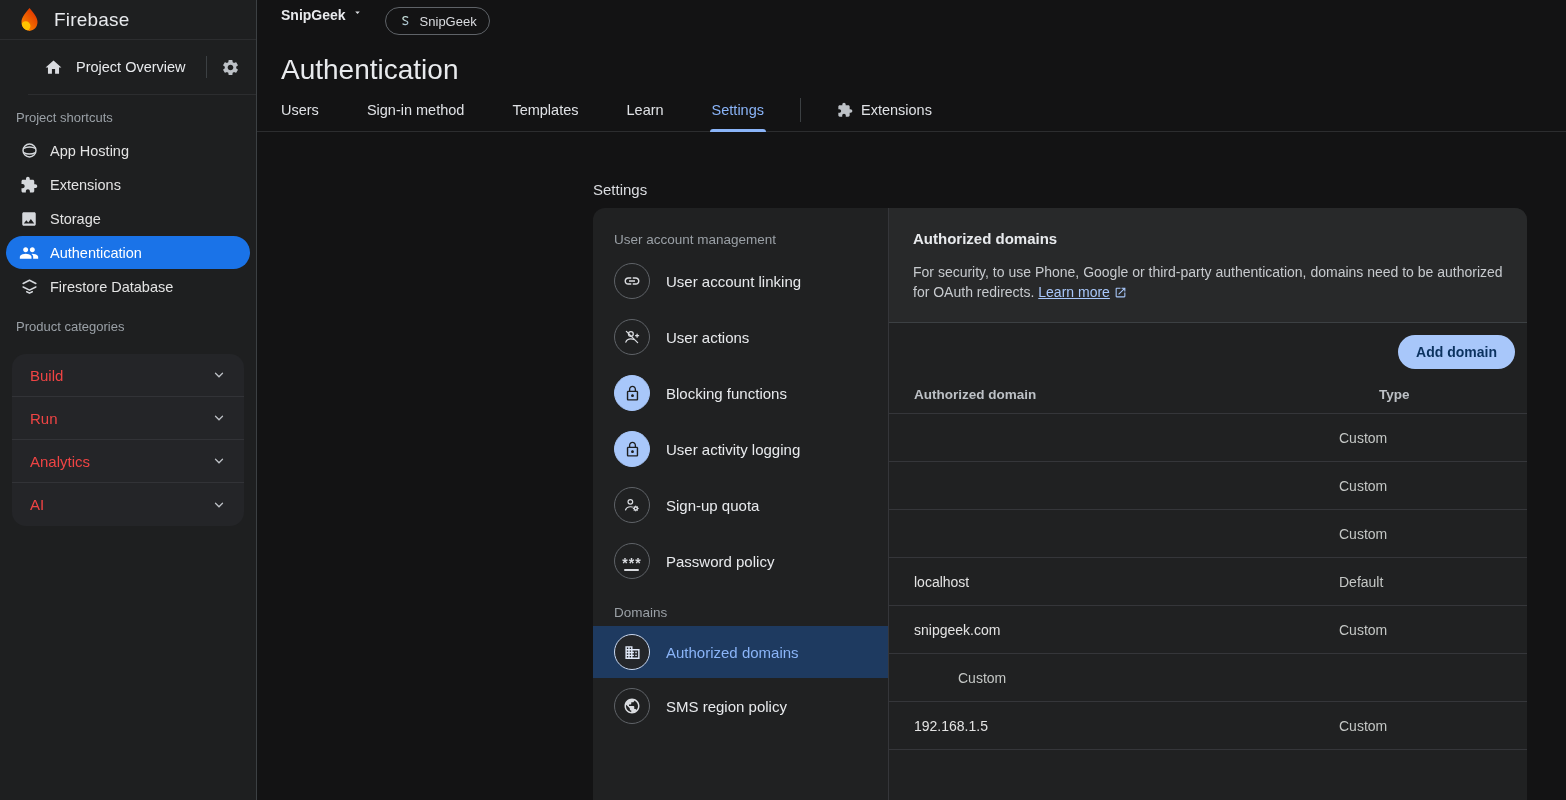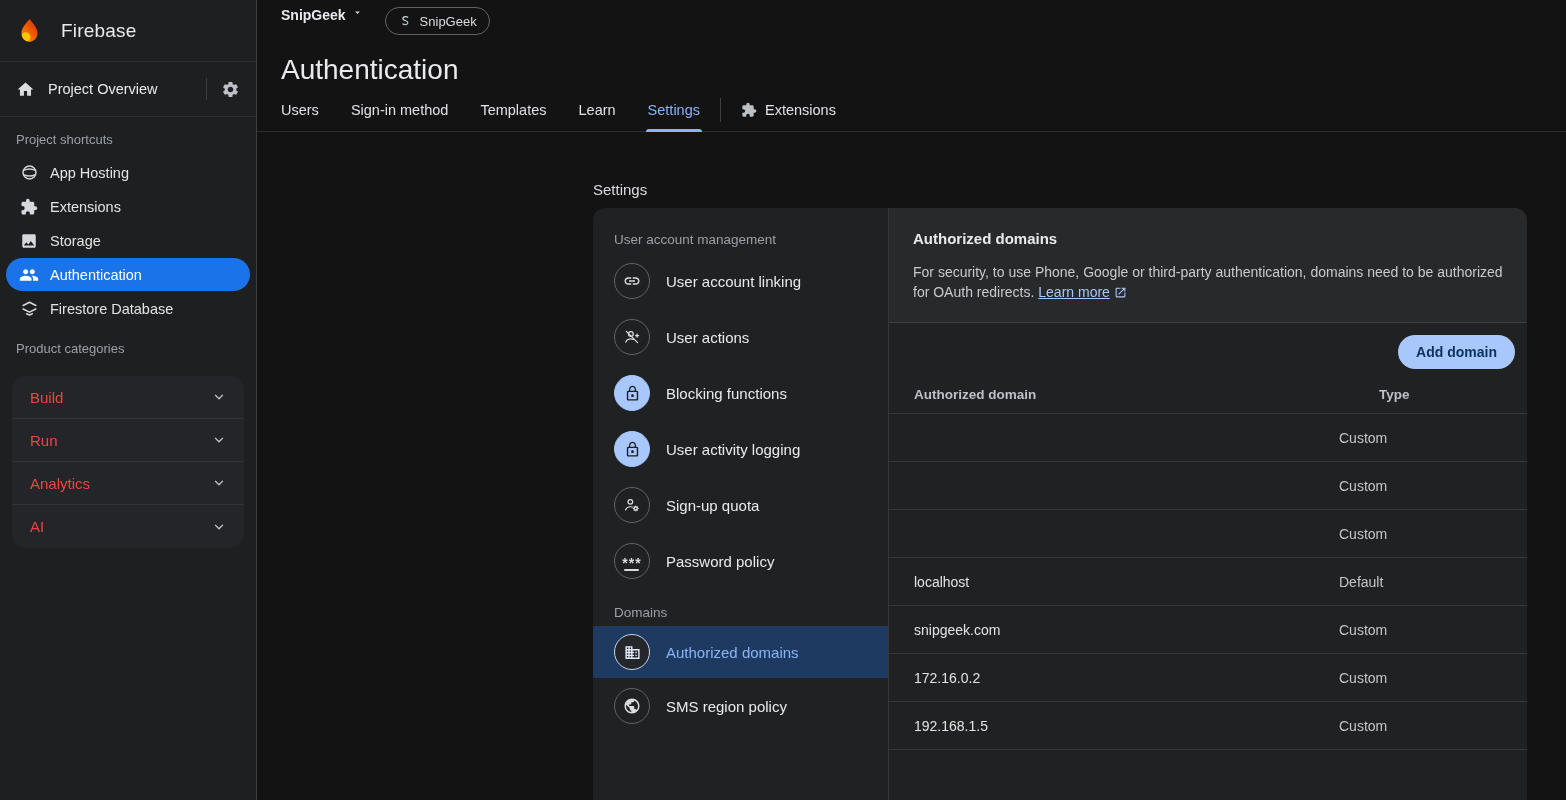--- a/index.html
+++ b/index.html
@@ -10,25 +10,25 @@
     color:#e3e3e3;
     position:relative;
   }
   svg { display:block; }
 
   
   .sidebar{
     position:absolute; left:0; top:0; width:257px; height:800px;
     background:#1e1f20; border-right:1px solid #3c4043;
   }
-  .brand-row{ height:62px; display:flex; align-items:center; gap:18px;
+  .brand-row{ height:40px; display:flex; align-items:center; gap:11px;
     padding:12px 16px; border-bottom:1px solid #2c2d2f;}
   .brand-name{ font-size:19px; font-weight:500; color:#e8eaed; letter-spacing:.2px;}
   .overview-row{ height:55px; display:flex; align-items:center;
-    padding:0 16px; border-bottom:1px solid #2c2d2f;}
+    padding:0 16px; border-bottom:1px solid #2c2d2f;margin-left:28px;}
   .overview-row .home{ color:#dadce0; margin-right:13px;}
   .overview-label{ font-size:14.5px; color:#e8eaed; font-weight:500;}
   .ov-sep{ width:1px; height:22px; background:#3c4043; margin-left:auto; margin-right:14px;}
   .gear{ color:#bdc1c6; cursor:pointer;}
   .section-label{ color:#9aa0a6; font-size:13px; padding:15px 16px 8px;}
   .nav-item{ height:33px; display:flex; align-items:center; gap:10px;
     padding:0 12px; margin:1px 6px; border-radius:17px; font-size:14.5px;
     color:#e3e3e3; cursor:pointer;}
   .nav-item .nav-icon{ width:22px; display:flex; justify-content:center; color:#d5d8dc;}
   .nav-item.active{ background:#1a73e8; color:#ffffff; font-weight:500;}
@@ -40,21 +40,21 @@
 
   
   .main{ position:absolute; left:257px; top:0; width:1309px; height:800px;}
   .topbar{ height:48px; display:flex; align-items:flex-start; padding:7px 24px;}
   .project-name{ font-size:14px; font-weight:600; color:#e8eaed; cursor:pointer;}
   .caret{ margin-left:6px; cursor:pointer;}
   .app-badge{ margin-left:22px; height:28px; border:1px solid #5f6368; border-radius:15px;
     display:flex; align-items:center; gap:7px; padding:0 12px; font-size:13px;
     color:#dadce0; cursor:pointer; background:transparent;}
   .page-title{ padding:6px 24px 0; font-size:28px; font-weight:500; color:#e8eaed;}
-  .tabs{ display:flex; align-items:center; gap:32px; padding:0 24px; height:44px;
+  .tabs{ display:flex; align-items:center; gap:48px; padding:0 24px; height:44px;
     border-bottom:1px solid #2c2d2f; margin-top:2px;}
   .tab{ position:relative; height:44px; display:flex; align-items:center;
     font-size:14.5px; font-weight:500; color:#dfe1e5; cursor:pointer;}
   .tab.active{ color:#8ab4f8;}
   .tab.active::after{ content:""; position:absolute; left:-2px; right:-2px; bottom:0;
     height:3px; background:#8ab4f8; border-radius:3px 3px 0 0;}
   .tab-sep{ width:1px; height:24px; background:#3c4043; margin:0 -12px;}
   .tab-ext{ display:flex; align-items:center; gap:8px;}
   .tab-ext .ticon{ color:#bdc1c6;}
 
@@ -395,21 +395,20 @@
       </div>
       <div class="trow">
         <span class="col-domain">localhost</span>
         <span class="col-type type-cell">Default</span>
       </div>
       <div class="trow">
         <span class="col-domain">snipgeek.com</span>
         <span class="col-type type-cell">Custom</span>
       </div>
       <div class="trow">
-        <span class="col-domain">172.16.0.2</span>
         <span class="col-type type-cell">Custom</span>
       </div>
       <div class="trow">
         <span class="col-domain">192.168.1.5</span>
         <span class="col-type type-cell">Custom</span>
       </div>
     </div>
   </div>
 </div>
 

